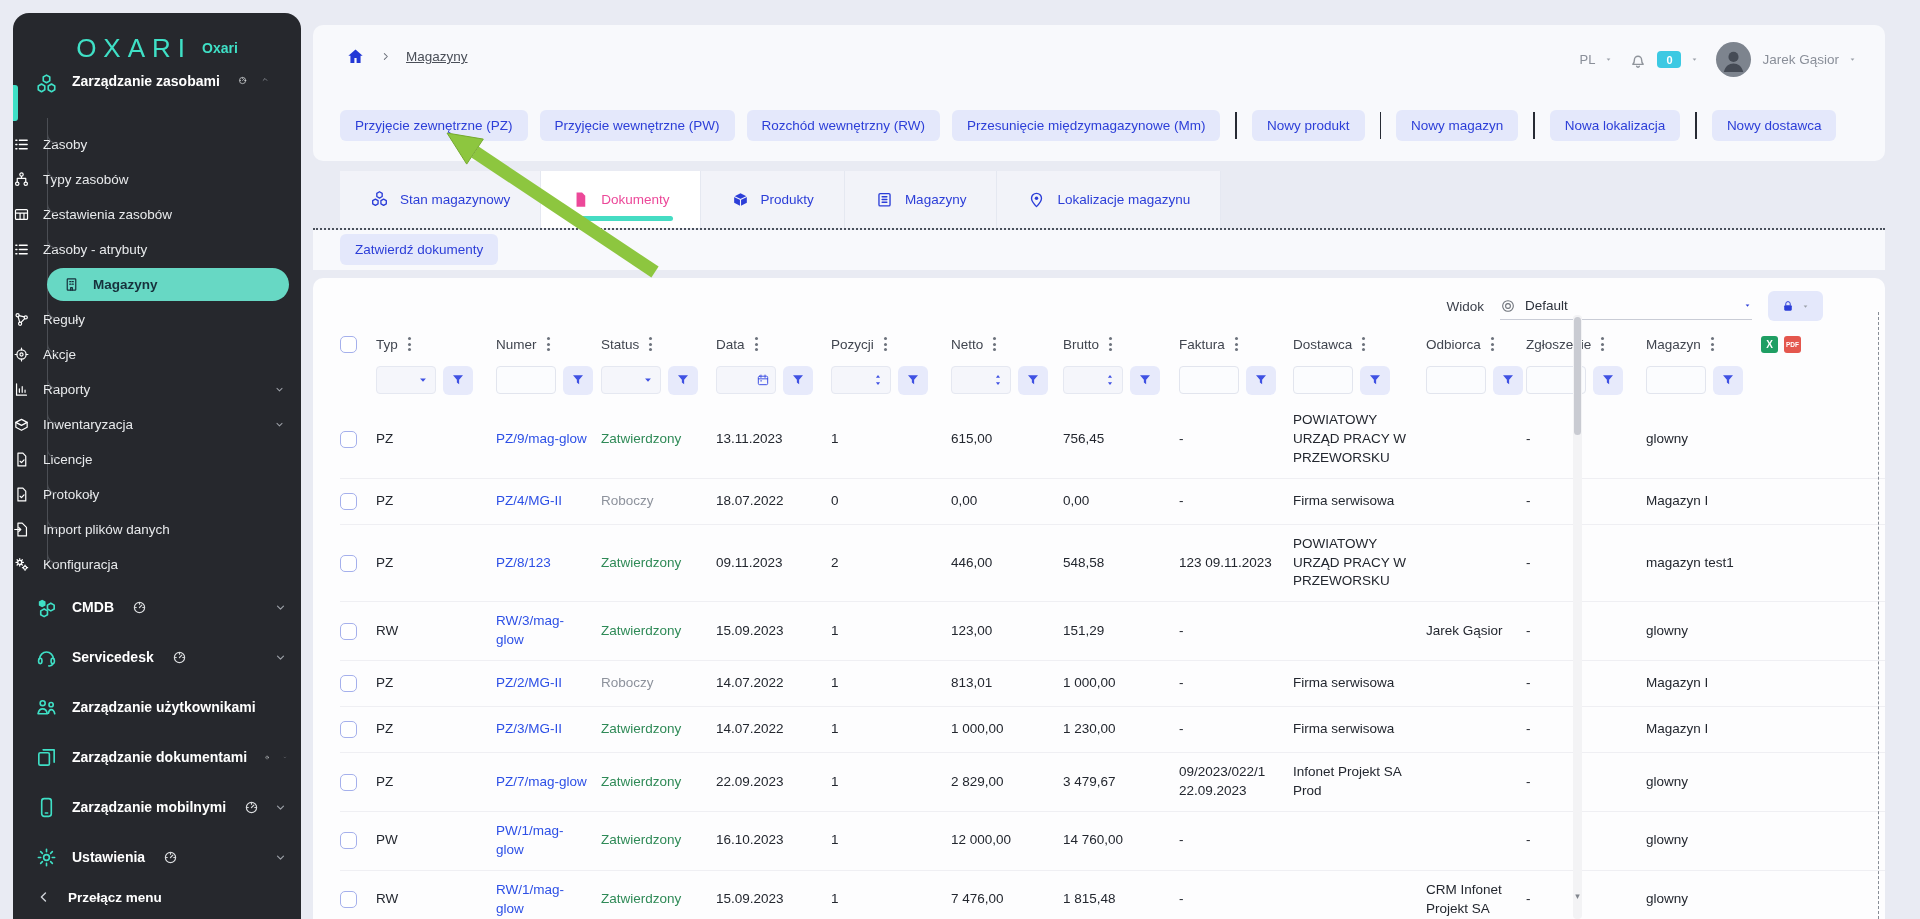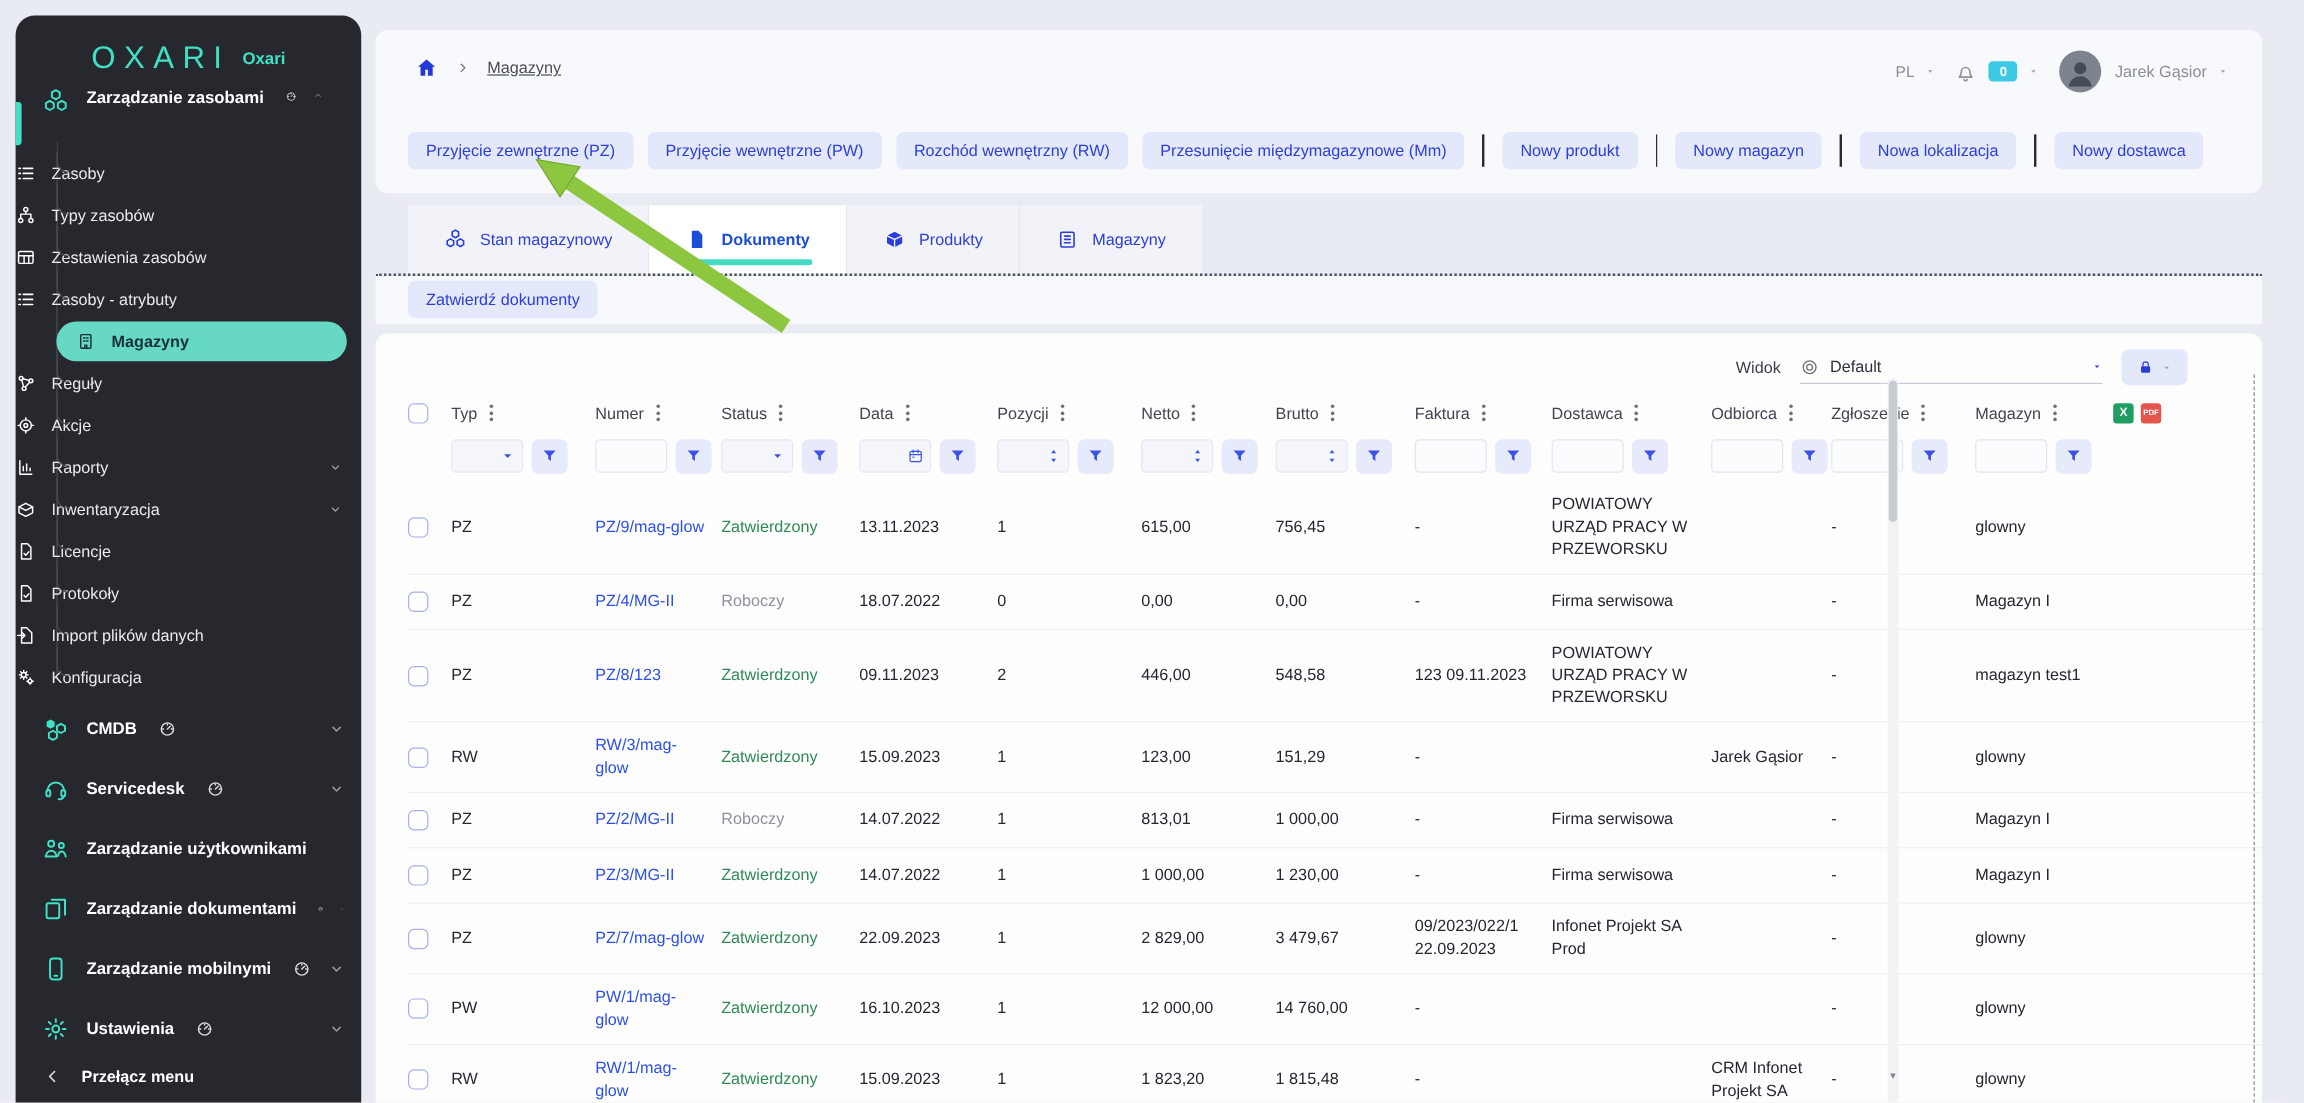--- a/index.html
+++ b/index.html
@@ -48,21 +48,21 @@
   .avatar .ic{position:absolute;left:3px;top:4px;width:29px;height:29px;color:#454b55}
   .uname{font-size:13.5px;color:#8a8f99;margin-left:2px}
   .actions-row{position:absolute;left:27px;top:85px;display:flex;align-items:center;gap:12px}
   .btn{height:31px;padding:12px 15px;background:#e4e8fb;color:#2c3ed8;border-radius:6px;font-size:13.5px;display:flex;align-items:center;cursor:pointer;white-space:nowrap}
   .sep{width:1.5px;height:27px;background:#272b34;margin:0 3px}
 
   
   .tabs{position:absolute;left:340px;top:171px;display:flex;height:57px}
   .tab{display:flex;align-items:center;justify-content:center;gap:11px;padding:0 30px;background:#f2f3f9;color:#2c3ed8;font-size:13.5px;font-weight:500;border-right:1px solid #e5e8f1;position:relative;cursor:pointer;white-space:nowrap}
   .tab .t-ic{width:19px;height:19px}
-  .tab.active{background:#fff;color:#1d4ed8;font-weight:700}
+  .tab.active{background:#fff;color:#ec4899;font-weight:400}
   .tab.active::after{content:"";position:absolute;left:17%;right:17%;bottom:7px;height:5px;border-radius:3px;background:#45dcc3}
   .dotted-line{position:absolute;left:313px;top:228px;width:1572px;border-top:2px dotted #4a505b}
   .approve-strip{position:absolute;left:313px;top:230px;width:1572px;height:40px;background:#f8f9fc}
   .approve-strip .btn{position:absolute;left:27px;top:4px}
 
   
   .card-table{position:absolute;left:313px;top:278px;width:1572px;height:641px;background:#fdfdfe;border-radius:10px 10px 0 0;overflow:hidden}
   .card-table::after{content:"";position:absolute;left:1565px;top:34px;bottom:0;border-left:1px dashed #878c95}
   .view-row{display:flex;align-items:center;justify-content:flex-end;gap:16px;padding:13px 62px 4px 0}
   .view-label{font-size:13.5px;color:#3a3f4a}
@@ -512,20 +512,29 @@
       </div>
       <div class="tab">
         <span class="ic t-ic">
           <svg viewBox="0 0 24 24" fill="none" stroke="currentColor" stroke-width="1.7" stroke-linecap="round" stroke-linejoin="round">
             <rect x="5" y="4.5" width="14" height="15.5" rx="1.5"></rect>
             <path d="M9 8.5h6M9 12h6M9 15.5h6"></path>
           </svg>
         </span>
         <span>Magazyny</span>
       </div>
+      <div class="tab">
+        <span class="ic t-ic">
+          <svg viewBox="0 0 24 24" fill="none" stroke="currentColor" stroke-width="1.7" stroke-linecap="round" stroke-linejoin="round">
+            <path d="M12 21c-4.2-4.2-6.3-7.6-6.3-10.5a6.3 6.3 0 0 1 12.6 0C18.3 13.4 16.2 16.8 12 21z"></path>
+            <circle cx="12" cy="10.3" r="2.2" fill="currentColor" stroke="none"></circle>
+          </svg>
+        </span>
+        <span>Lokalizacje magazynu</span>
+      </div>
     </nav>
   <div class="dotted-line"></div>
   <div class="approve-strip">
     <div class="btn">Zatwierdź dokumenty</div>
   </div>
 
   <section class="card-table">
     <div class="view-row">
       <span class="view-label">Widok</span>
       <div class="view-select">
@@ -948,21 +957,21 @@
         </div>
         <div class="grid drow">
           <div class="ccell">
             <span class="cb"></span>
           </div>
           <div class="cell">RW</div>
           <div class="cell link">RW/1/mag-glow</div>
           <div class="cell green">Zatwierdzony</div>
           <div class="cell">15.09.2023</div>
           <div class="cell">1</div>
-          <div class="cell">1 823,20</div>
+          <div class="cell">7 476,00</div>
           <div class="cell">1 815,48</div>
           <div class="cell">-</div>
           <div class="cell"></div>
           <div class="cell">CRM Infonet Projekt SA</div>
           <div class="cell">-</div>
           <div class="cell">glowny</div>
           <div class="cell"></div>
         </div>
       </div>
   </section>

